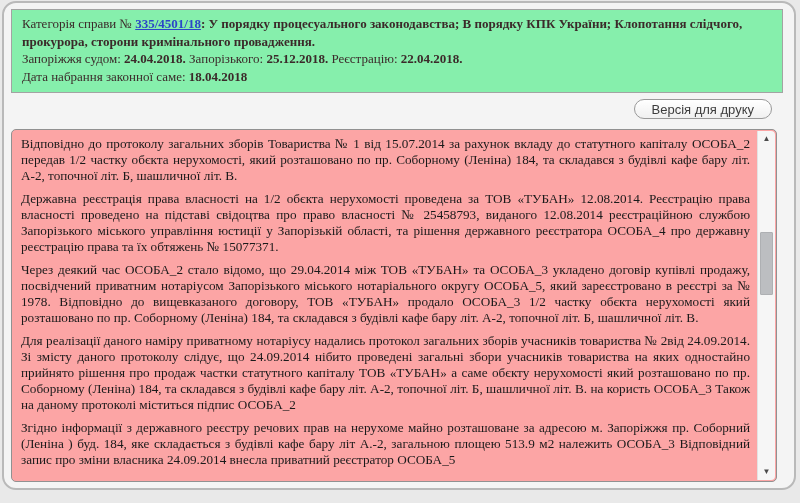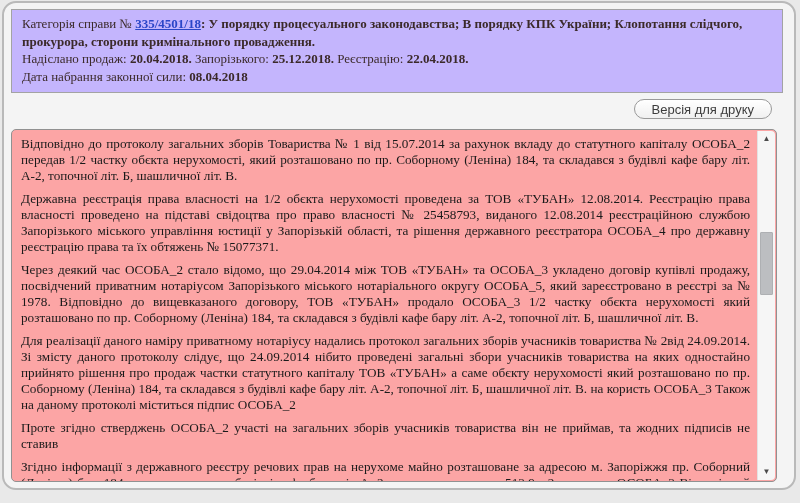--- a/index.html
+++ b/index.html
@@ -13,21 +13,21 @@
     position:absolute; left:2px; top:1px;
     width:794px; height:489px;
     box-sizing:border-box;
     background:#f4f4f4;
     border:2px solid #b9b9b9;
     border-radius:14px;
   }
   
   .meta {
     position:absolute; left:7px; top:6px; right:11px;
-    background:#c4b5fd;
+    background:#86efac;
     border:1px solid #a3a3a3;
     padding:5px 10px 7px 10px;
     font-size:13px; line-height:17.5px;
     color:#3b2a2a;
   }
   .meta .bold { font-weight:bold; }
   .case-link {
     color:#2b46c8; font-weight:bold;
     text-decoration:underline; cursor:pointer;
   }
@@ -89,36 +89,35 @@
 <body>
 
 <div class="panel">
 
   <div class="meta">
     <div>
       <span>Категорія справи №</span>
       <a class="case-link">335/4501/18</a><span class="bold">: У порядку процесуального законодавства; В порядку КПК України; Клопотання слідчого, прокурора, сторони кримінального провадження.</span>
     </div>
     <div>
-      <span>Надіслано продаж: </span><span class="bold">20.04.2018.</span><span> Запорізького: </span><span class="bold">25.12.2018.</span><span> Реєстрацію: </span><span class="bold">22.04.2018.</span>
+      <span>Запоріжжя судом: </span><span class="bold">24.04.2018.</span><span> Запорізького: </span><span class="bold">25.12.2018.</span><span> Реєстрацію: </span><span class="bold">22.04.2018.</span>
     </div>
     <div>
-      <span>Дата набрання законної сили: </span><span class="bold">08.04.2018</span>
+      <span>Дата набрання законної саме: </span><span class="bold">18.04.2018</span>
     </div>
   </div>
 
   <button class="print-btn">Версія для друку</button>
 
   <div class="scrollbox">
     <div class="content">
       <p>Відповідно до протоколу загальних зборів Товариства № 1 від 15.07.2014 за рахунок вкладу до статутного капіталу ОСОБА_2 передав 1/2 частку обєкта нерухомості, який розташовано по пр. Соборному (Леніна) 184, та складався з будівлі кафе бару літ. А-2, топочної літ. Б, шашличної літ. В.</p>
       <p>Державна реєстрація права власності на 1/2 обєкта нерухомості проведена за ТОВ «ТУБАН» 12.08.2014. Реєстрацію права власності проведено на підставі свідоцтва про право власності № 25458793, виданого 12.08.2014 реєстраційною службою Запорізького міського управління юстиції у Запорізькій області, та рішення державного реєстратора ОСОБА_4 про державну реєстрацію права та їх обтяжень № 15077371.</p>
       <p>Через деякий час ОСОБА_2 стало відомо, що 29.04.2014 між ТОВ «ТУБАН» та ОСОБА_3 укладено договір купівлі продажу, посвідчений приватним нотаріусом Запорізького міського нотаріального округу ОСОБА_5, який зареєстровано в реєстрі за № 1978. Відповідно до вищевказаного договору, ТОВ «ТУБАН» продало ОСОБА_3 1/2 частку обєкта нерухомості який розташовано по пр. Соборному (Леніна) 184, та складався з будівлі кафе бару літ. А-2, топочної літ. Б, шашличної літ. В.</p>
       <p>Для реалізації даного наміру приватному нотаріусу надались протокол загальних зборів учасників товариства № 2від 24.09.2014. Зі змісту даного протоколу слідує, що 24.09.2014 нібито проведені загальні збори учасників товариства на яких одностайно прийнято рішення про продаж частки статутного капіталу ТОВ «ТУБАН» а саме обєкту нерухомості який розташовано по пр. Соборному (Леніна) 184, та складався з будівлі кафе бару літ. А-2, топочної літ. Б, шашличної літ. В. на користь ОСОБА_3 Також на даному протоколі міститься підпис ОСОБА_2</p>
-      <p>Проте згідно стверджень ОСОБА_2 участі на загальних зборів учасників товариства він не приймав, та жодних підписів не ставив</p>
       <p>Згідно інформації з державного реєстру речових прав на нерухоме майно розташоване за адресою м. Запоріжжя пр. Соборний (Леніна ) буд. 184, яке складається з будівлі кафе бару літ А.-2, загальною площею 513.9 м2 належить ОСОБА_3 Відповідний запис про зміни власника 24.09.2014 внесла приватний реєстратор ОСОБА_5</p>
     </div>
     <div class="vscroll">
       <div class="sb-btn sb-up">▲</div>
       <div class="sb-thumb"></div>
       <div class="sb-btn sb-down">▼</div>
     </div>
   </div>
 
 </div>

